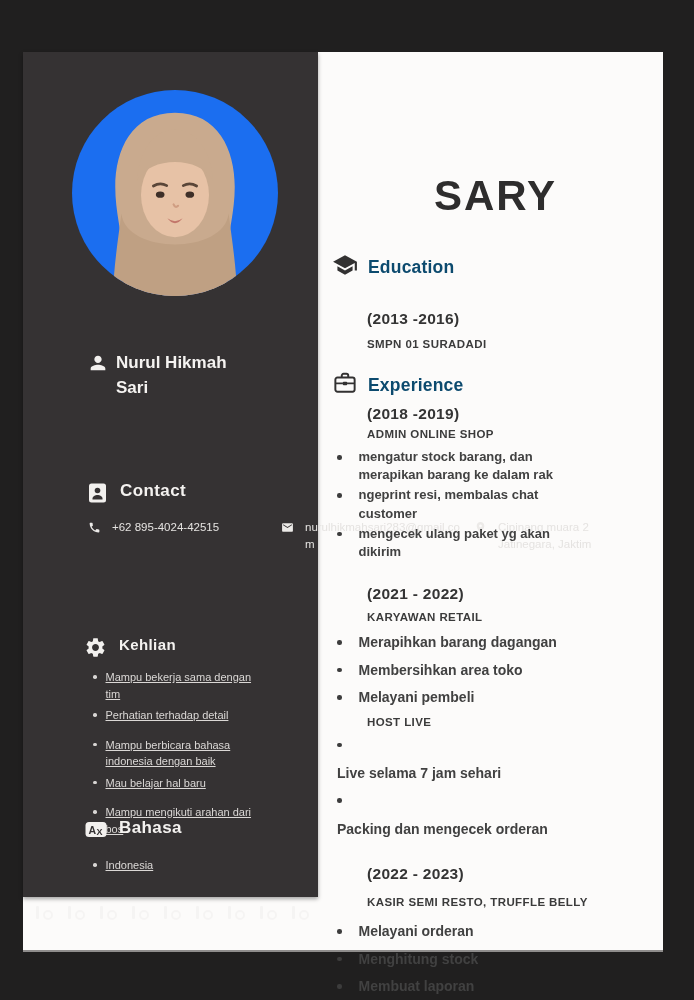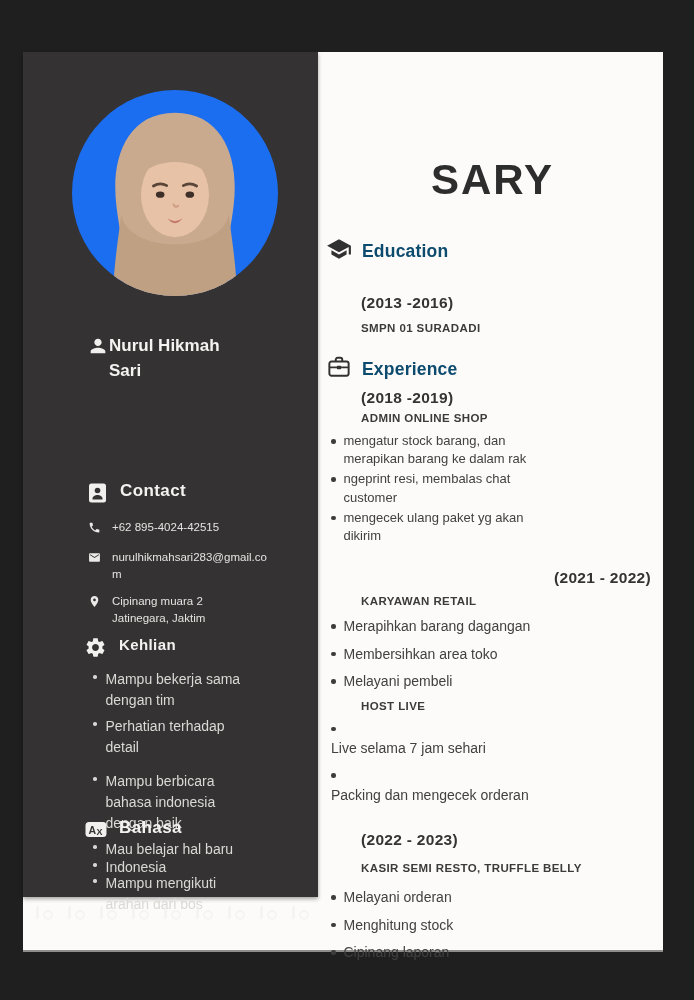--- a/index.html
+++ b/index.html
@@ -23,59 +23,59 @@
     background:#353233;
     box-shadow:0 2px 4px rgba(0,0,0,.35);
   }
   .photo {
     position:absolute; left:49px; top:38px;
     width:206px; height:206px;
     border-radius:50%; overflow:hidden;
   }
   .photo svg { display:block; width:100%; height:100%; }
   .name-row {
-    position:absolute; left:64px; top:282px;
-    display:flex; gap:0; width:185px;
+    position:absolute; left:64px; top:299px;
+    display:flex; gap:7px; width:185px;
   }
   .name-row .icon { flex:0 0 22px; margin-top:1px; }
   .name-text {
     font-size:17px; font-weight:700; line-height:1.45;
     color:#f5f3f1; width:135px;
   }
   .side-head { position:absolute; display:flex; gap:11px; }
   .side-head .icon { flex:0 0 24px; }
   .side-head .label { font-size:17px; font-weight:700; color:#f4f2f0; letter-spacing:.4px; }
   .contact-head { left:62px; top:429px; }
   .skills-head  { left:61px; top:584px; }
   .skills-head .label { font-size:15px; }
   .lang-head    { left:61px; top:766px; }
   .lang-head .label { font-weight:600; }
   .contact-list {
     position:absolute; left:65px; top:467px;
-    display:flex; flex-direction:column; gap:11px; width:190px;
+    display:flex; flex-direction:row; gap:11px; width:190px;
   }
   .crow { display:flex; gap:11px; }
   .crow .icon { flex:0 0 13px; margin-top:1px; }
   .ctext {
     font-size:11.5px; line-height:1.45; color:#e5e3e1;
     width:158px; overflow-wrap:anywhere;
   }
   .caddr span { display:block; }
   .side-list { position:absolute; list-style:none; }
   .skills-list { left:70px; top:617px; width:175px; }
   .lang-list   { left:70px; top:805px; width:175px; }
   .side-list li { display:flex; gap:9px; margin-bottom:5px; }
   .skills-list li:nth-child(3), .skills-list li:nth-child(5) { margin-top:13px; }
   .sdot { flex:0 0 3.5px; width:3.5px; height:3.5px; border-radius:50%; background:#d8d6d4; margin-top:6px; }
-  .stext { font-size:14px; line-height:1.5; color:#dbd8d6; width:150px; }
+  .stext { font-size:11px; line-height:1.5; color:#dbd8d6; width:150px;text-decoration:underline; }
   
   .main {
-    position:absolute; left:295px; top:0;
+    position:absolute; left:295px; top:16px;
     width:345px; height:845px;
-    padding:104px 12px 0 8px;
+    padding:104px 12px 0 14px;
   }
   .cv-title {
     text-align:center;
     font-size:42px; font-weight:700; letter-spacing:2px;
     color:#2e2d2d; margin:0 0 32px 8px;
   }
   .sec-head { display:flex; align-items:center; gap:10px; }
   .sec-head .icon { flex:0 0 26px; }
   .sec-head .label { font-size:17.5px; font-weight:700; color:#0c4a6e; letter-spacing:.2px; }
   .exp-head { margin-top:20px; }
@@ -83,29 +83,29 @@
     font-size:15.5px; font-weight:700; color:#343434;
     letter-spacing:.3px; margin:22px 0 0 35px;
   }
   .jobtitle {
     font-size:11.5px; font-weight:700; color:#3b3b3b;
     letter-spacing:.4px; margin:8px 0 0 35px;
   }
   .edu-entry .period { margin-top:28px; }
   .edu-entry .jobtitle { margin-top:10px; }
   .bullets { list-style:none; margin:10px 0 0 5px; }
-  .bullets li { display:flex; gap:8px; margin-bottom:8px; }
+  .bullets li { display:flex; gap:17px; margin-bottom:8px;font-weight:bold; }
   .dot { flex:0 0 4.5px; width:4.5px; height:4.5px; border-radius:50%; background:#3c3c3c; margin-top:7px; }
   .btext { font-size:14px; line-height:1.4; color:#414141; }
   .e0 .period { margin-top:5px; }
   .e0 .jobtitle { margin-top:5px; }
   .e0 .bullets { margin-top:8px; }
   .e0 .bullets li { margin-bottom:2px; }
   .e0 .btext { font-size:13px; max-width:218px; }
-  .e1 .period { margin-top:24px;text-align:right; }
+  .e1 .period { margin-top:24px; }
   .e2 .period { margin-top:20px; }
   .e2 .jobtitle { margin-top:6px; }
   .e2 .bullets { margin-top:8px; }
   .e2 .bullets li { margin-bottom:7px;flex-direction:column; }
   .e3 .period { margin-top:26px; }
   .e3 .jobtitle { margin-top:13px; }
   .e3 .bullets { margin-top:14px; }
   
   .footer {
     position:absolute; left:0; top:845px;
@@ -335,21 +335,21 @@
             <li>
               <span class="dot"></span>
               <span class="btext">Melayani orderan</span>
             </li>
             <li>
               <span class="dot"></span>
               <span class="btext">Menghitung stock</span>
             </li>
             <li>
               <span class="dot"></span>
-              <span class="btext">Cipinang laporan</span>
+              <span class="btext">Membuat laporan</span>
             </li>
           </ul>
         </div>
       </div>
   </div>
 
   <div class="footer" id="footer-row">
       <span class="wm"></span>
       <span class="wm"></span>
       <span class="wm"></span>

